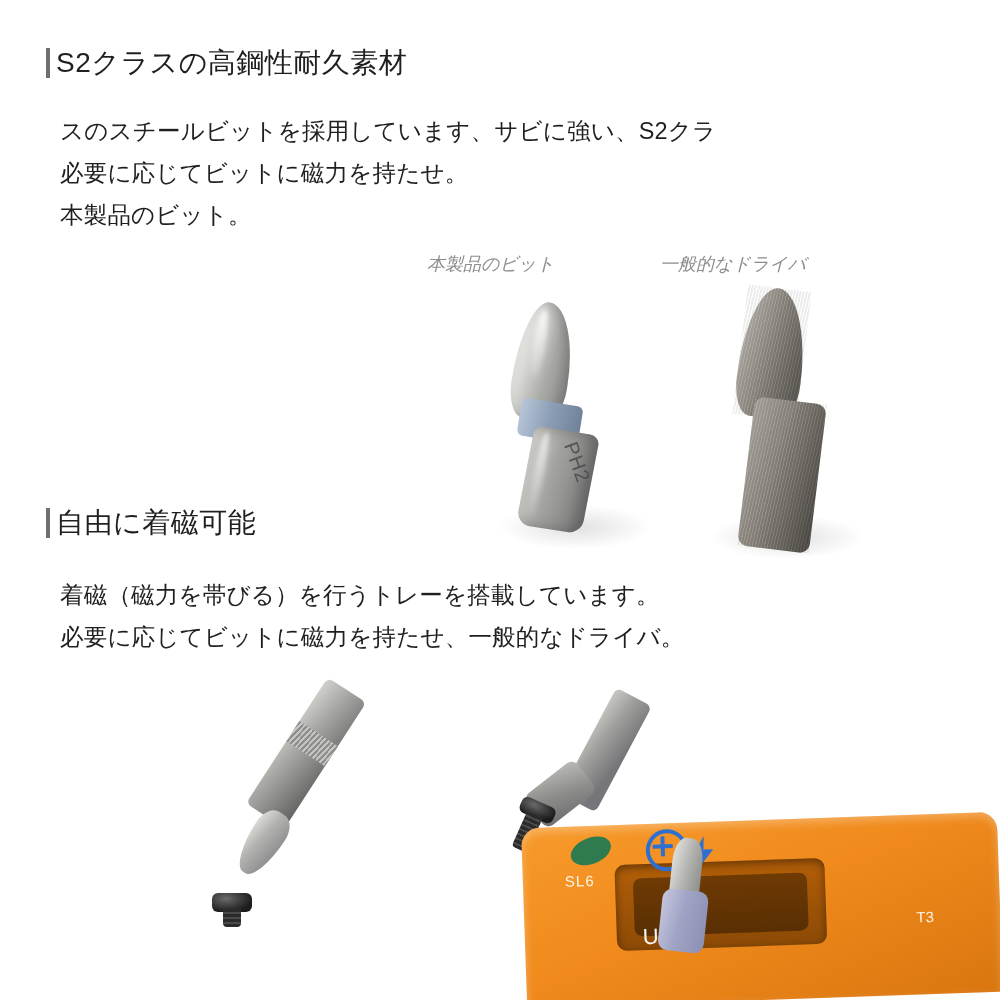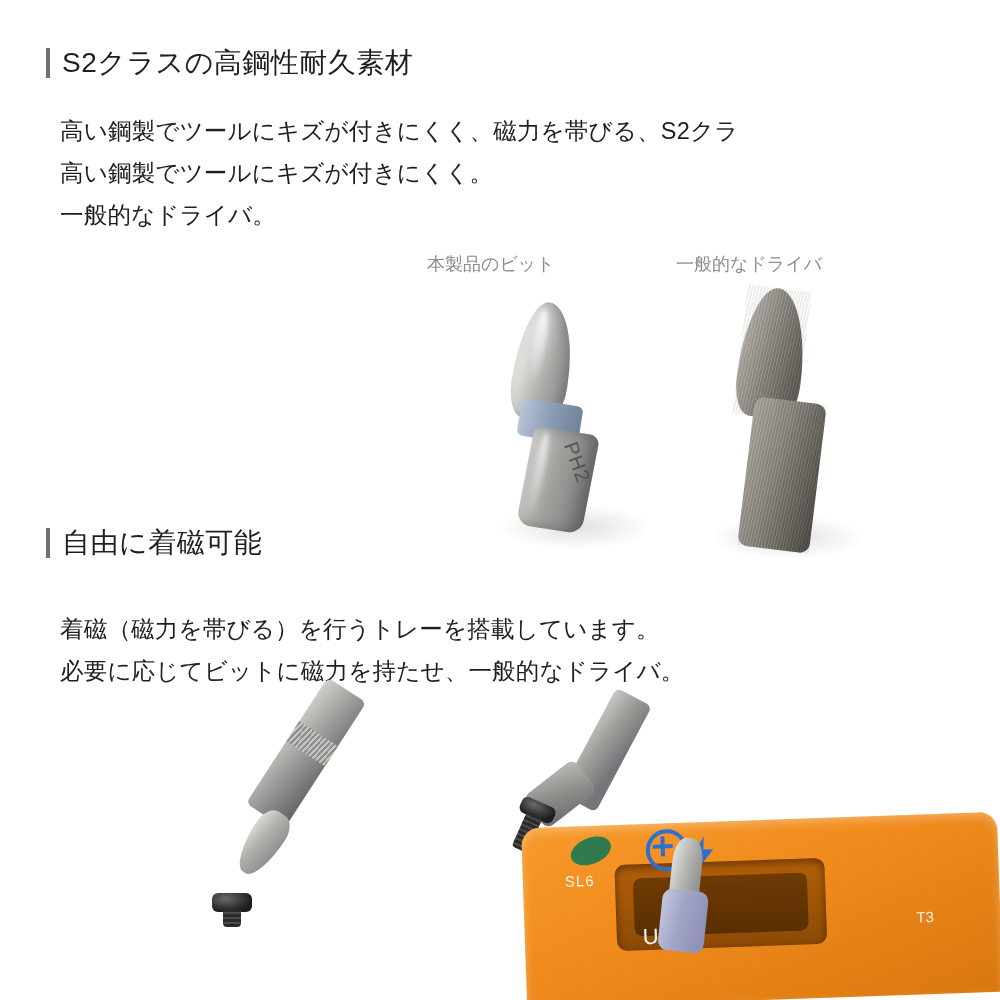--- a/index.html
+++ b/index.html
@@ -18,21 +18,21 @@
   .page {
     position: absolute;
     inset: 0;
   }
 
   
   .section-heading {
     position: absolute;
     display: flex;
     align-items: center;
-    gap: 12px;
+    gap: 6px;
   }
   .heading-bar {
     width: 4px;
     height: 30px;
     background: #6f6f6f;
     flex: none;
   }
   .heading-text {
     font-size: 28px;
     letter-spacing: 0.5px;
@@ -51,20 +51,21 @@
   .body-text p {
     margin: 0;
   }
 
   
   .caption {
     position: absolute;
     font-size: 18px;
     color: #8d8d8d;
     white-space: nowrap;
+    font-style: italic;
   }
 
   
   .bit-product {
     position: absolute;
     left: 497px;
     top: 302px;
     width: 110px;
     height: 230px;
   }
@@ -413,52 +414,52 @@
 <body>
 
 <div class="page">
 
   <div class="section-heading" style="left:46px; top:44px;">
     <div class="heading-bar"></div>
     <div class="heading-text">S2クラスの高鋼性耐久素材</div>
   </div>
 
   <div class="body-text" style="left:60px; top:110px; width:880px;">
-    <p>高い鋼製でツールにキズが付きにくく、磁力を帯びる、S2クラ</p>
-    <p>高い鋼製でツールにキズが付きにくく。</p>
-    <p>一般的なドライバ。</p>
+    <p>スのスチールビットを採用しています、サビに強い、S2クラ</p>
+    <p>必要に応じてビットに磁力を持たせ。</p>
+    <p>本製品のビット。</p>
   </div>
 
   <div class="caption" style="left:427px; top:252px;">本製品のビット</div>
-  <div class="caption" style="left:676px; top:252px;text-align:center;">一般的なドライバ</div>
+  <div class="caption" style="left:660px; top:252px;text-align:center;">一般的なドライバ</div>
 
   <div class="soft-shadow" style="left:500px; top:505px; width:150px; height:44px;"></div>
   <div class="bit-product">
     <div class="bit-tip"></div>
     <div class="bit-collar"></div>
     <div class="bit-shank"></div>
   </div>
   <div class="bit-label">PH2</div>
 
   <div class="soft-shadow" style="left:712px; top:515px; width:150px; height:44px;"></div>
   <div class="driver-generic">
     <div class="driver-tip">
       <div class="driver-grain"></div>
     </div>
     <div class="driver-body">
       <div class="driver-grain"></div>
     </div>
   </div>
 
-  <div class="section-heading" style="left:46px; top:524px;">
+  <div class="section-heading" style="left:46px; top:504px;">
     <div class="heading-bar"></div>
     <div class="heading-text">自由に着磁可能</div>
   </div>
 
-  <div class="body-text" style="left:60px; top:608px; width:900px;">
+  <div class="body-text" style="left:60px; top:574px; width:900px;">
     <p>着磁（磁力を帯びる）を行うトレーを搭載しています。</p>
     <p>必要に応じてビットに磁力を持たせ、一般的なドライバ。</p>
   </div>
 
   <div class="driver-long">
     <div class="dl-shaft"></div>
     <div class="dl-knurl"></div>
     <div class="dl-tip"></div>
   </div>
   <div class="screw-loose">

